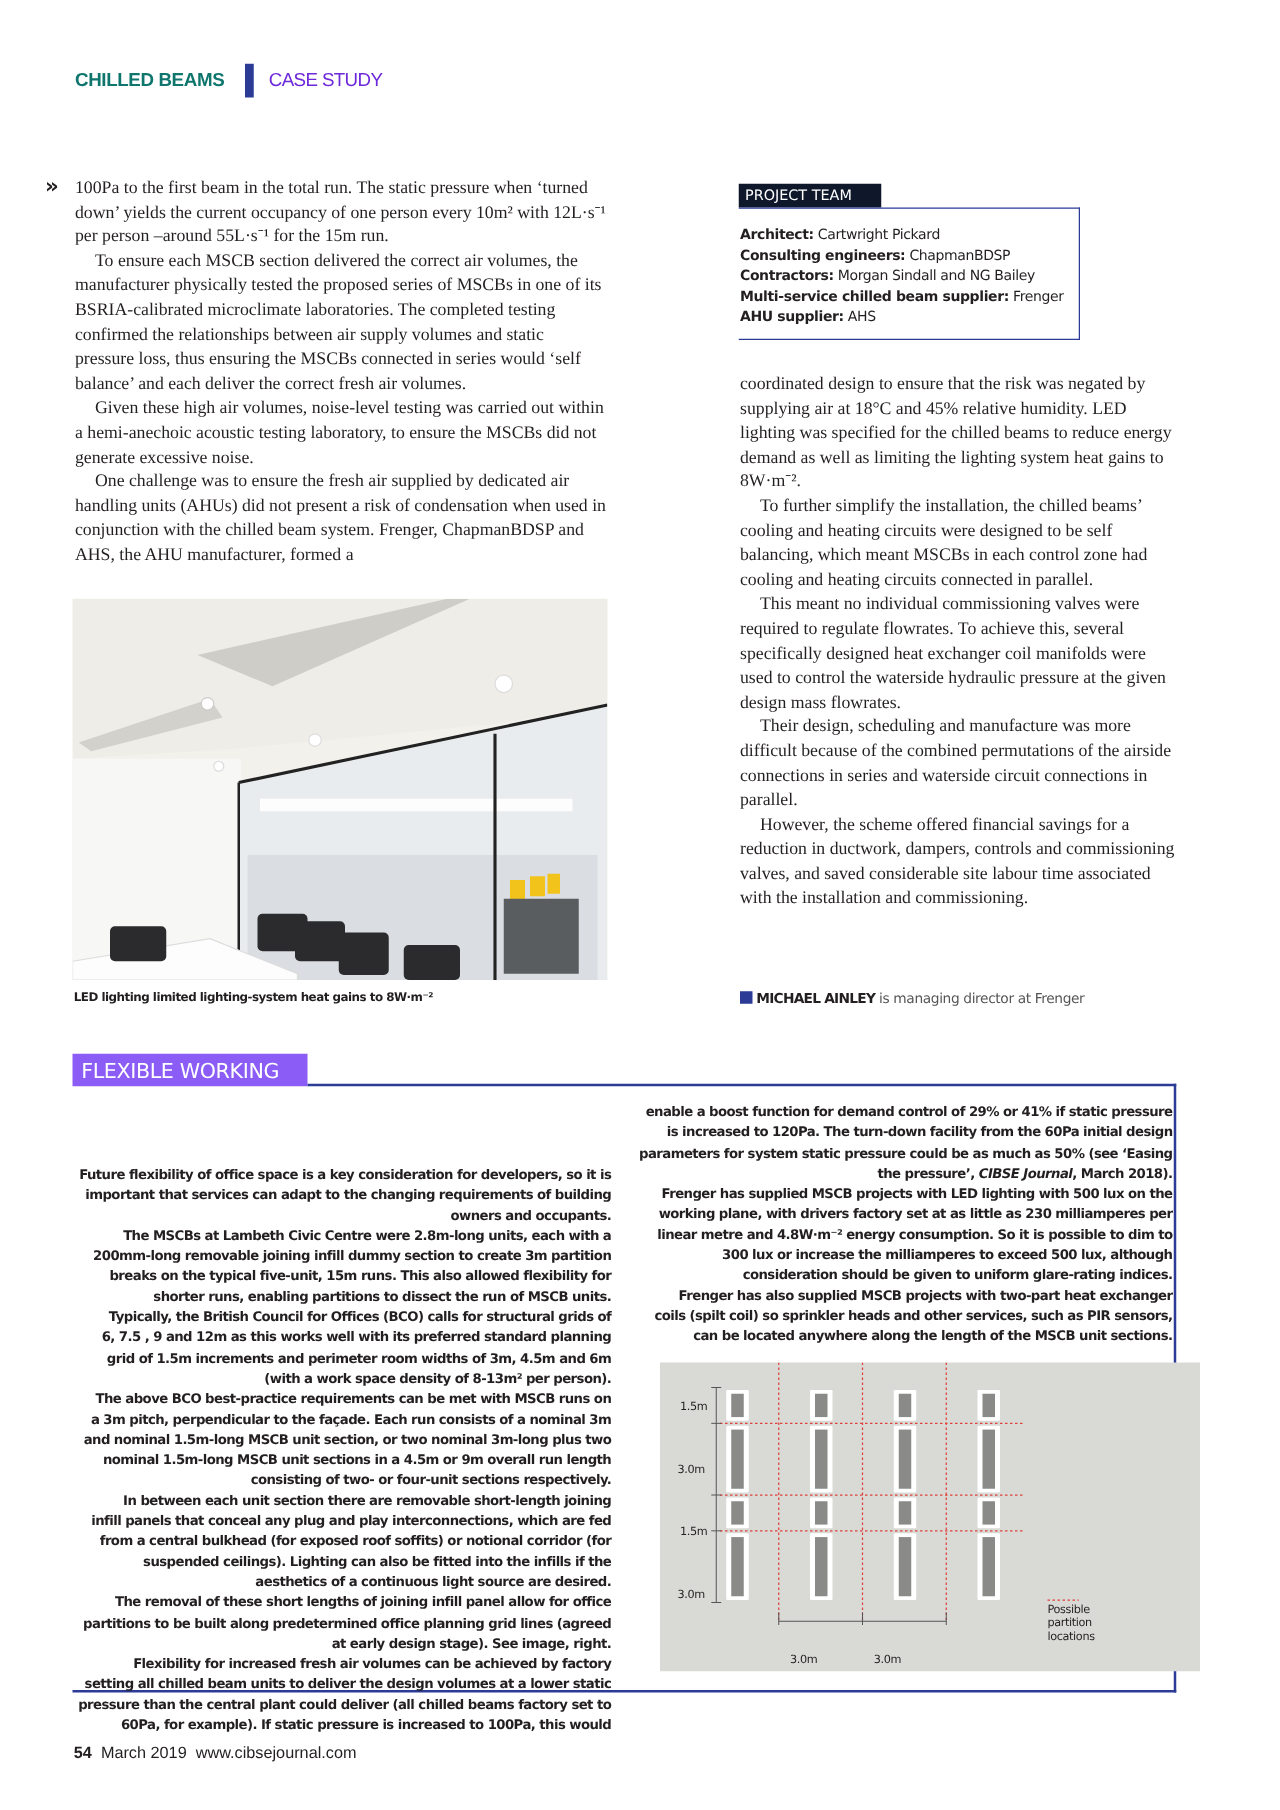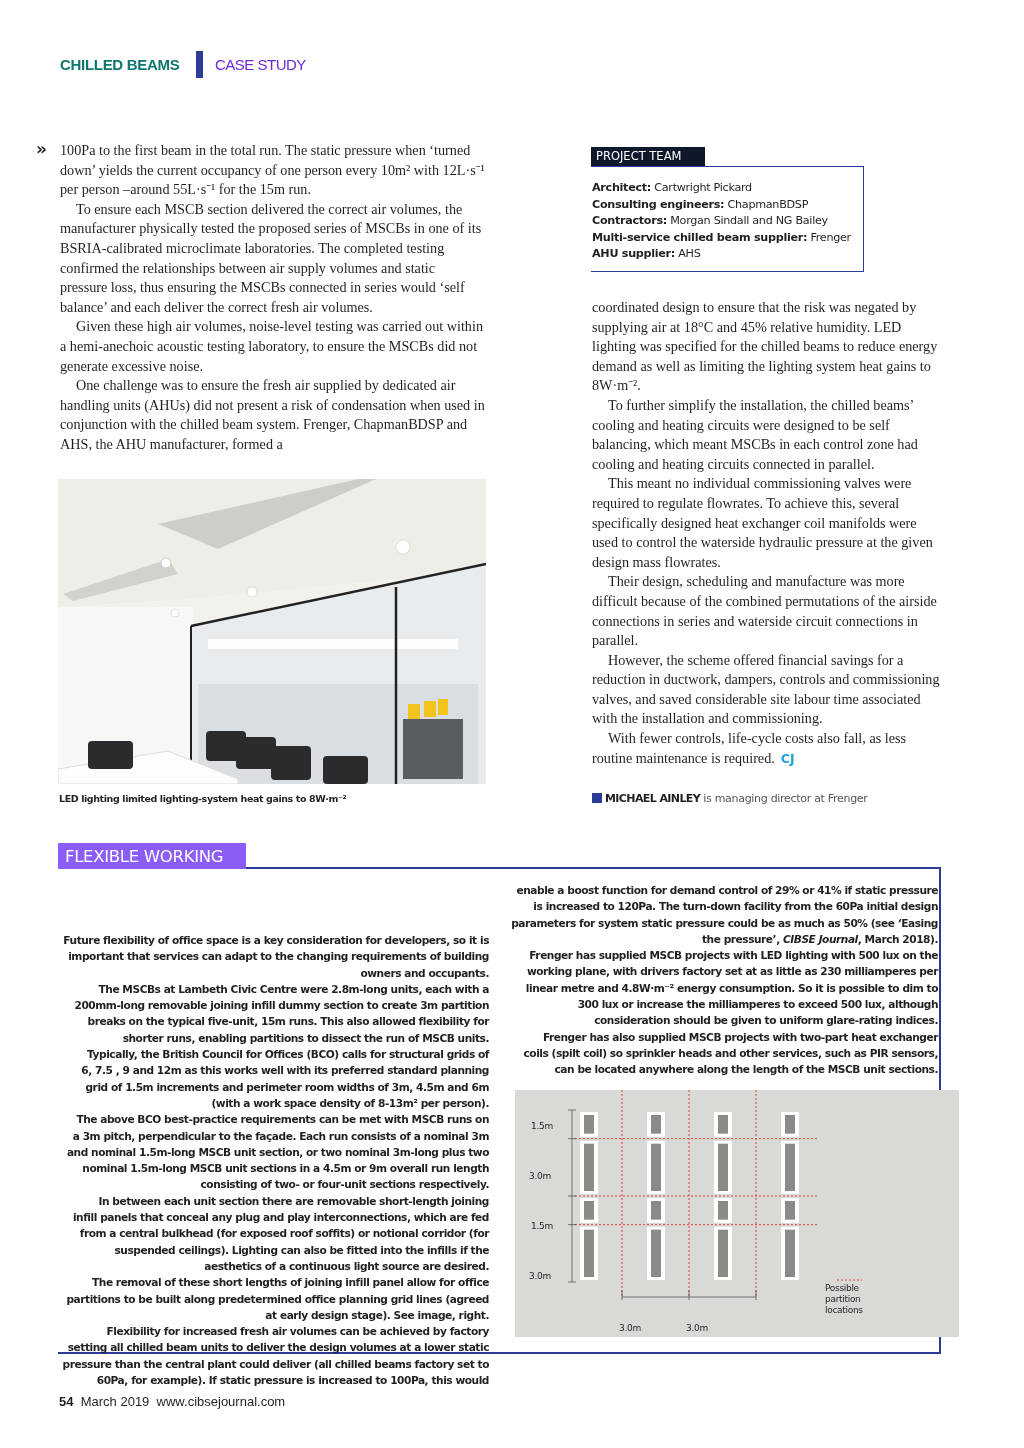--- a/index.html
+++ b/index.html
@@ -34,21 +34,21 @@
   #fw-line { left:246px; top:867px; width:695px; height:2px; background:#2b3b96; }
   #fw-right { left:939px; top:867px; width:2px; height:487px; background:#2b3b96; }
   #fw-bottom { left:58px; top:1352px; width:883px; height:2px; background:#2b3b96; }
   .sans { font-family:"DejaVu Sans", sans-serif; font-size:10.6px; line-height:16.3px; font-weight:bold; letter-spacing:-0.45px; color:#231f20; }
   .sans p { margin:0; text-indent:15px; }
   .sans p.first { text-indent:0; }
   #fw-col1 { left:59px; top:932px; width:430px;text-align:right; }
   #fw-col2 { left:508px; top:882px; width:430px;text-align:right; }
   .sans i { font-style:italic; }
   
-  #diagram { left:515px; top:1090px; width:432px; height:247px; background:#d9d9d6;padding-left:12px; }
+  #diagram { left:528px; top:1090px; width:432px; height:247px; background:#d9d9d6; }
   .dim-label { position:absolute; font-family:"DejaVu Sans", sans-serif; font-size:9px; color:#231f20; letter-spacing:-0.3px; }
   
   #footer { left:59px; top:1394px; font-family:"Liberation Sans", sans-serif; font-size:13px; color:#231f20; }
   #footer b { font-weight:bold;margin-top:48px; }
 </style>
 </head>
 <body>
 
 <div class="abs" id="hdr-section">CHILLED BEAMS</div>
 <div class="abs" id="hdr-bar"></div>
@@ -71,21 +71,20 @@
   <div><b>Multi-service chilled beam supplier:</b> <span>Frenger</span></div>
   <div><b>AHU supplier:</b> <span>AHS</span></div>
 </div>
 
 <div class="abs serif" id="col2">
   <p class="first">coordinated design to ensure that the risk was negated by supplying air at 18°C and 45% relative humidity. LED lighting was specified for the chilled beams to reduce energy demand as well as limiting the lighting system heat gains to 8W·m⁻².</p>
   <p>To further simplify the installation, the chilled beams’ cooling and heating circuits were designed to be self balancing, which meant MSCBs in each control zone had cooling and heating circuits connected in parallel.</p>
   <p>This meant no individual commissioning valves were required to regulate flowrates. To achieve this, several specifically designed heat exchanger coil manifolds were used to control the waterside hydraulic pressure at the given design mass flowrates.</p>
   <p>Their design, scheduling and manufacture was more difficult because of the combined permutations of the airside connections in series and waterside circuit connections in parallel.</p>
   <p>However, the scheme offered financial savings for a reduction in ductwork, dampers, controls and commissioning valves, and saved considerable site labour time associated with the installation and commissioning.</p>
-  <p><span>With fewer controls, life-cycle costs also fall, as less routine maintenance is required.</span><span class="cj">CJ</span></p>
 </div>
 
 <div class="abs" id="byline">
   <span id="byline-sq"></span><b>MICHAEL AINLEY</b> <span>is managing director at Frenger</span>
 </div>
 
 <div class="abs" id="photo">
   <svg width="428" height="305" viewBox="0 0 428 305">
     <rect x="0" y="0" width="428" height="305" fill="#f3f1ec"></rect>
 

